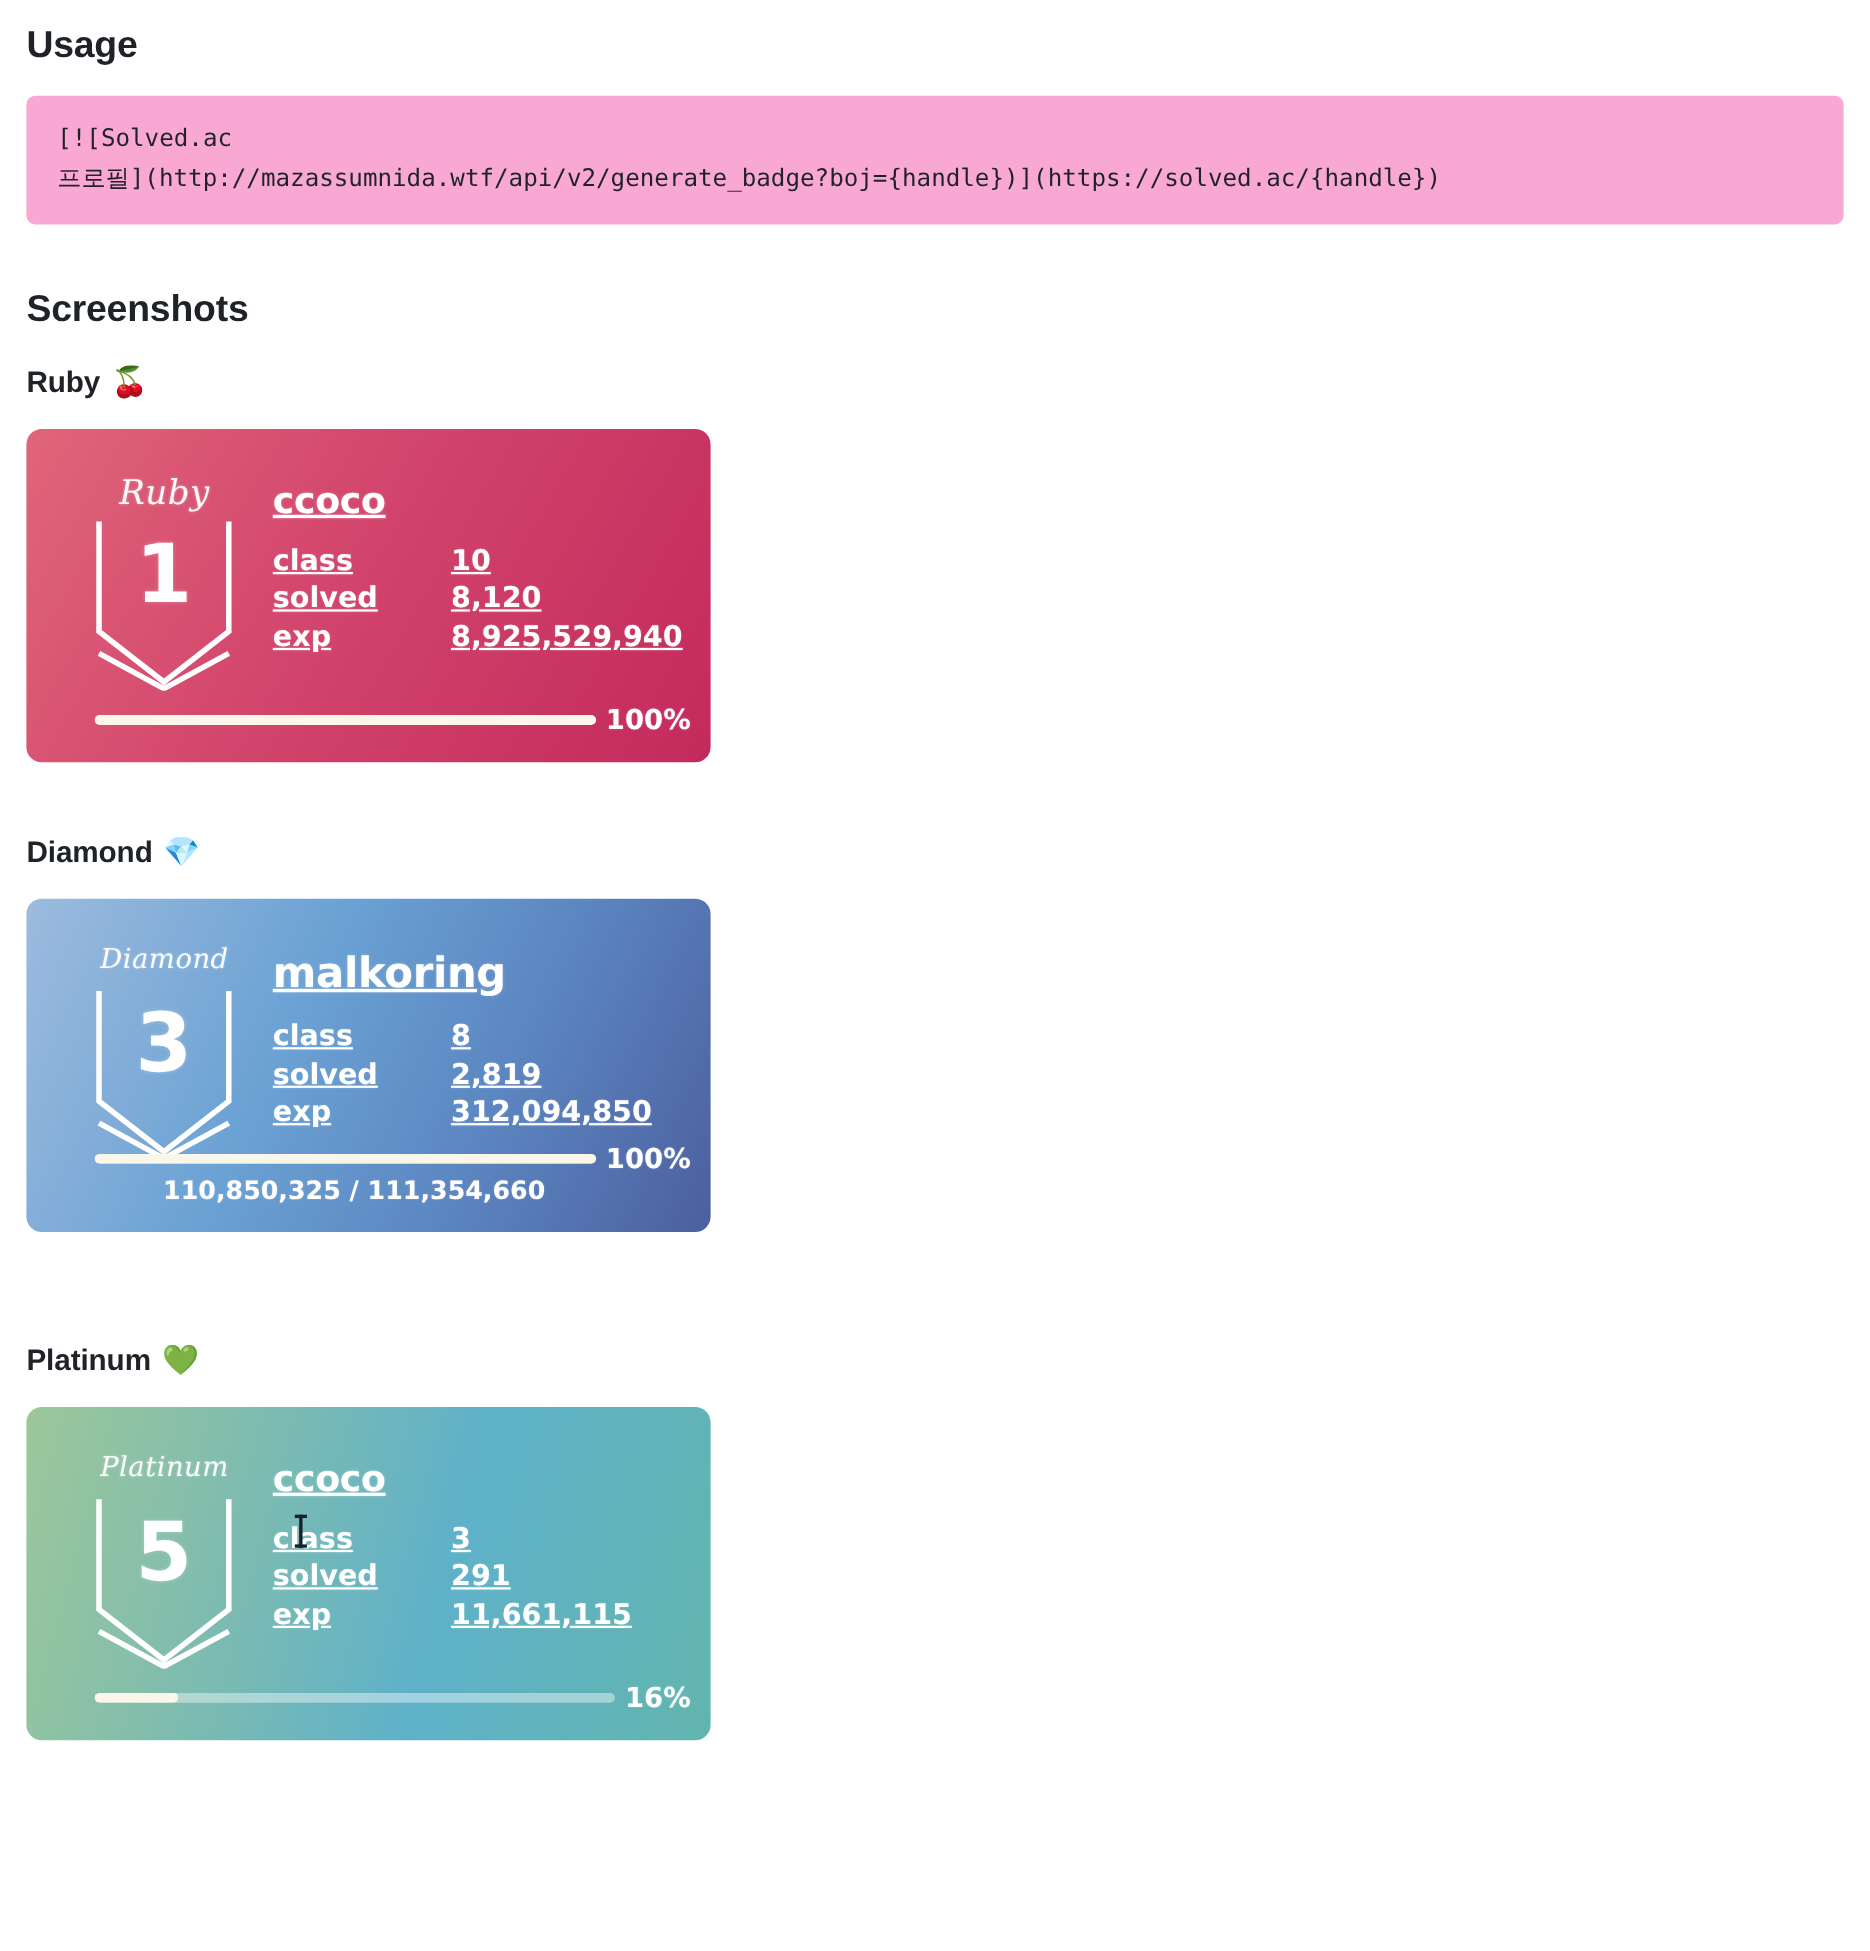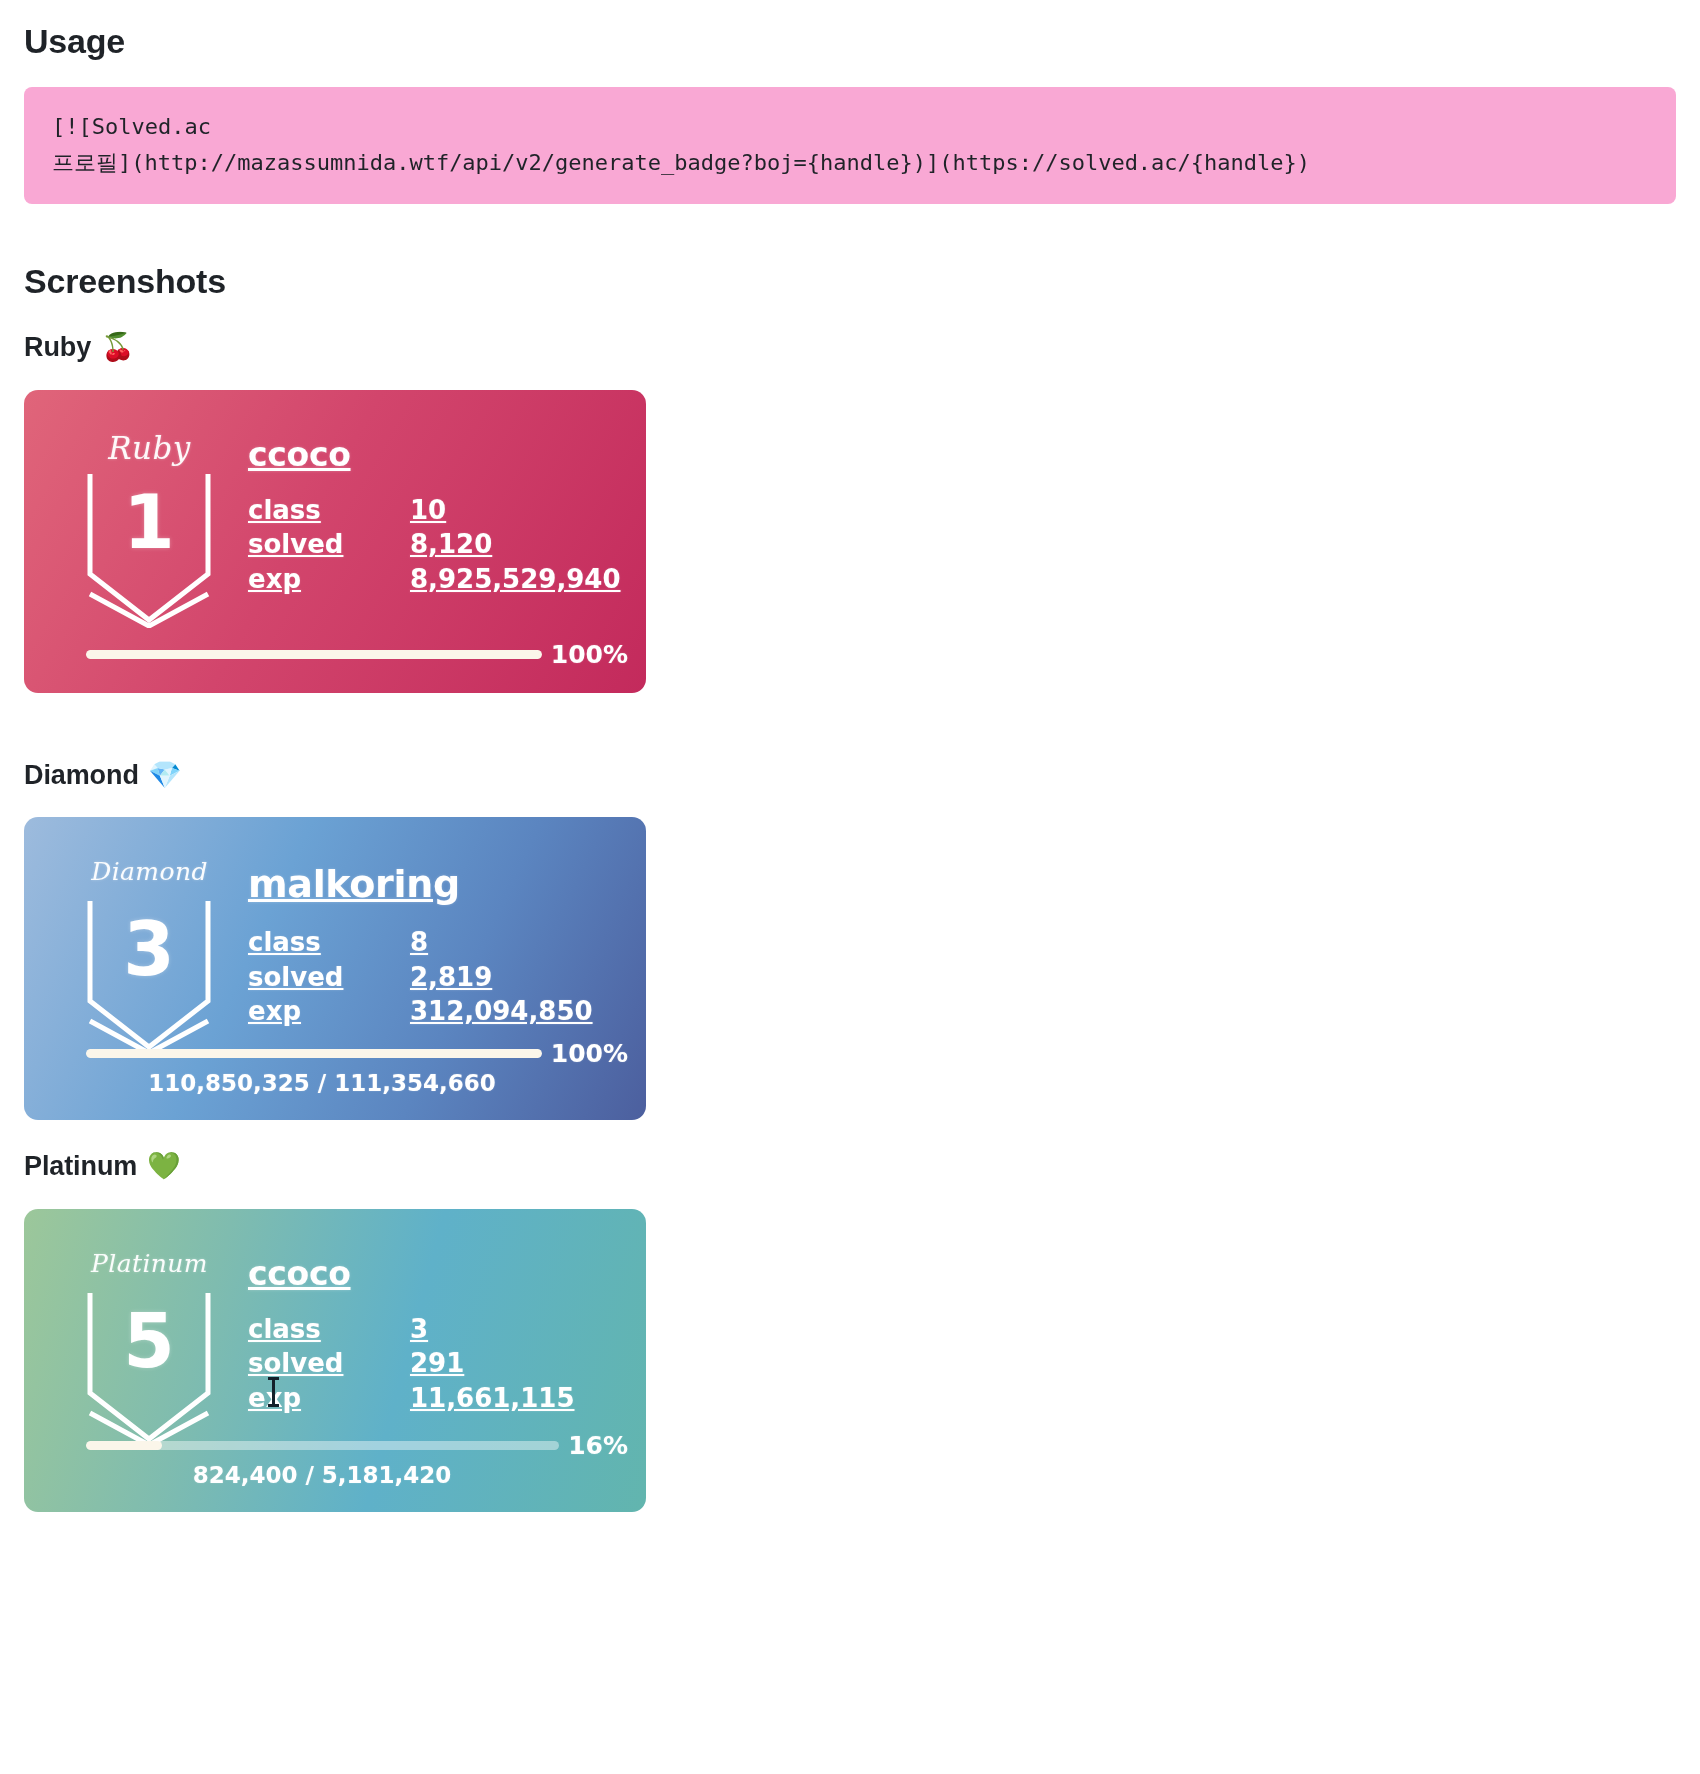--- a/index.html
+++ b/index.html
@@ -296,21 +296,21 @@
           <div class="progress-track">
             <div class="progress-fill" style="width: 100%;"></div>
           </div>
           <div class="progress-pct">100%</div>
         </div>
         <div class="progress-detail">110,850,325 / 111,354,660</div>
       </div>
     </div>
   </div>
 
-  <div class="badge-section" style="margin-top:30px;">
+  <div class="badge-section" style="margin-top:100px;">
     <h3 class="badge-title">
       <span>Platinum</span>
       <span class="emoji">💚</span>
     </h3>
     <div class="badge-card platinum">
       <div class="emblem small-word">
         <div class="tier-word">Platinum</div>
         <svg class="shield" viewBox="0 0 134 162">
           <path d="M8 8 L8 108 L67 154 L126 108 L126 8" fill="none" stroke="#ffffff" stroke-width="5" stroke-linejoin="miter"></path>
           <path d="M8 128 L67 160 L126 128" fill="none" stroke="#ffffff" stroke-width="5" stroke-linejoin="miter"></path>
@@ -334,20 +334,19 @@
           </div>
         </div>
       </div>
       <div class="progress-area">
         <div class="progress-line">
           <div class="progress-track">
             <div class="progress-fill" style="width: 16%;"></div>
           </div>
           <div class="progress-pct">16%</div>
         </div>
-        <div class="progress-detail">824,400 / 5,181,420</div>
       </div>
     </div>
   </div>
 
 </div>
 
 <div class="text-cursor"></div>
 
 </body></html>

